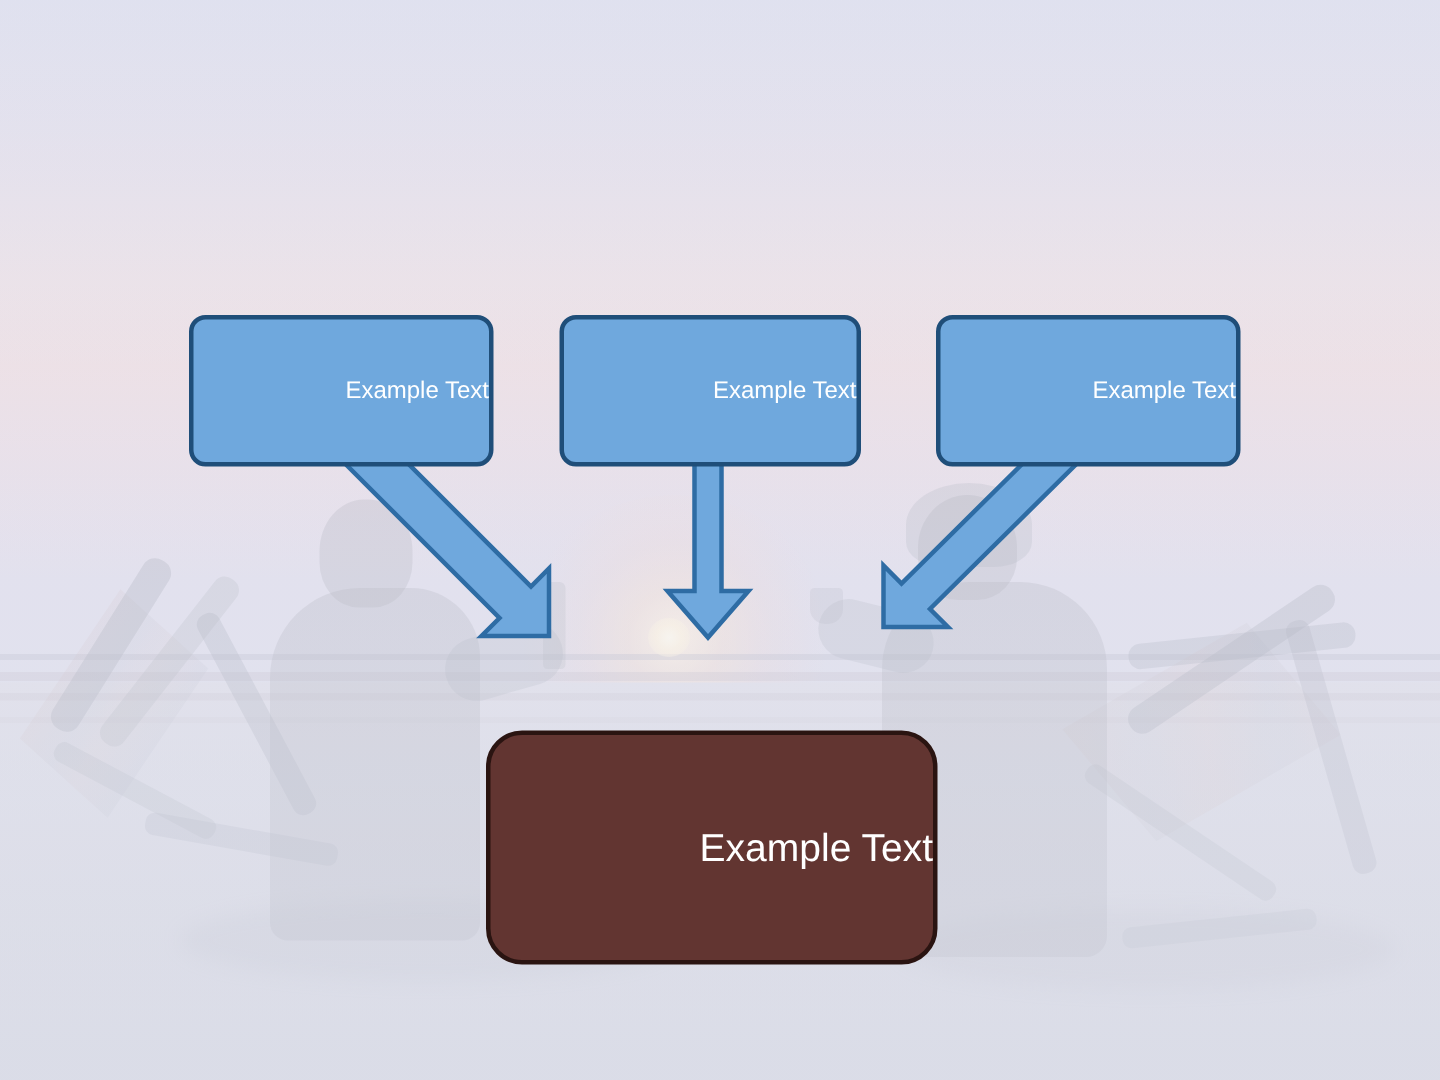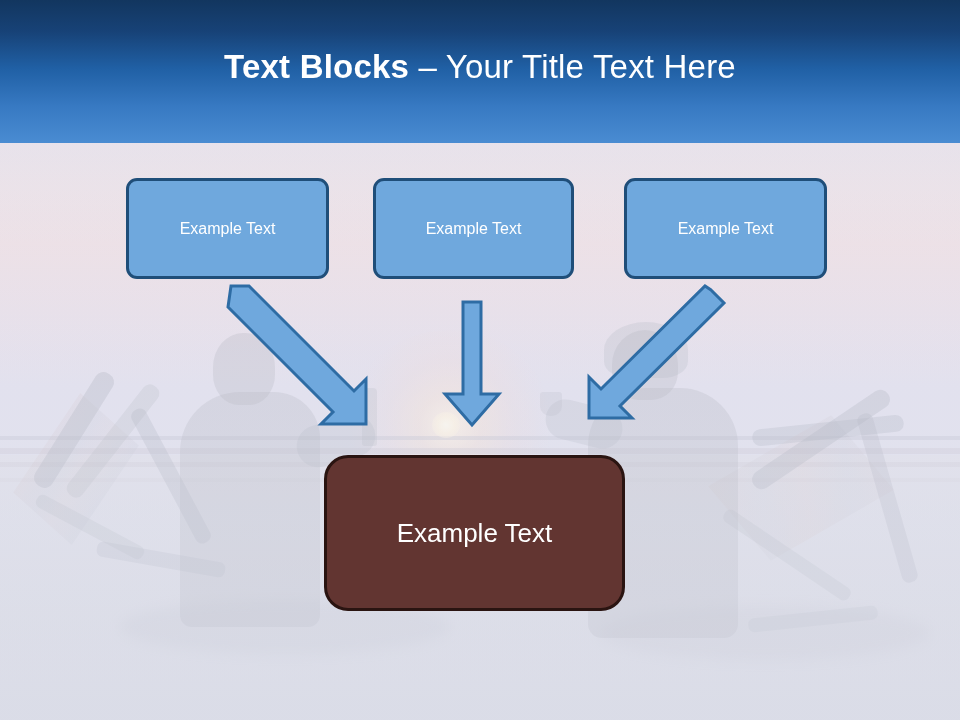--- a/index.html
+++ b/index.html
@@ -264,22 +264,23 @@
   }
   .title-strong { font-weight: bold; }
   .title-rest { font-weight: normal; }
 
   
   .box {
     position: absolute;
     box-sizing: border-box;
     display: flex;
     align-items: center;
-    justify-content: center;
+    justify-content: flex-end;
     color: #ffffff;
+    margin-top: 32px;
   }
   .box-blue {
     background: #6fa8dd;
     border: 3px solid #1f4e79;
     border-radius: 11px;
     font-size: 16px;
   }
   .box-maroon {
     background: #623531;
     border: 3px solid #2a1411;
@@ -340,23 +341,20 @@
 
     <div class="sil p2-body"></div>
     <div class="sil p2-hair"></div>
     <div class="sil p2-head"></div>
     <div class="sil p2-arm"></div>
     <div class="sil p2-glass"></div>
 
     <div class="photo-wash"></div>
   </div>
 
-  <div class="title-bar">
-    <div class="title-text"><span class="title-strong">Text Blocks </span><span class="title-rest">– Your Title Text Here</span></div>
-  </div>
 
   <svg class="arrow-svg" id="arrow-left" width="160" height="150" viewBox="0 0 160 150">
     <polygon points="16,4 34,4 139,109 151,97 151,142 106,142 118,130 13,25" fill="#6fa8dd" stroke="#2e6ca4" stroke-width="3" stroke-linejoin="miter"></polygon>
   </svg>
 
   <svg class="arrow-svg" id="arrow-middle" width="72" height="132" viewBox="0 0 72 132">
     <polygon points="27,4 45,4 45,96 63,96 36,127 9,96 27,96" fill="#6fa8dd" stroke="#2e6ca4" stroke-width="3" stroke-linejoin="miter"></polygon>
   </svg>
 
   <svg class="arrow-svg" id="arrow-right" width="150" height="145" viewBox="0 0 150 145">

